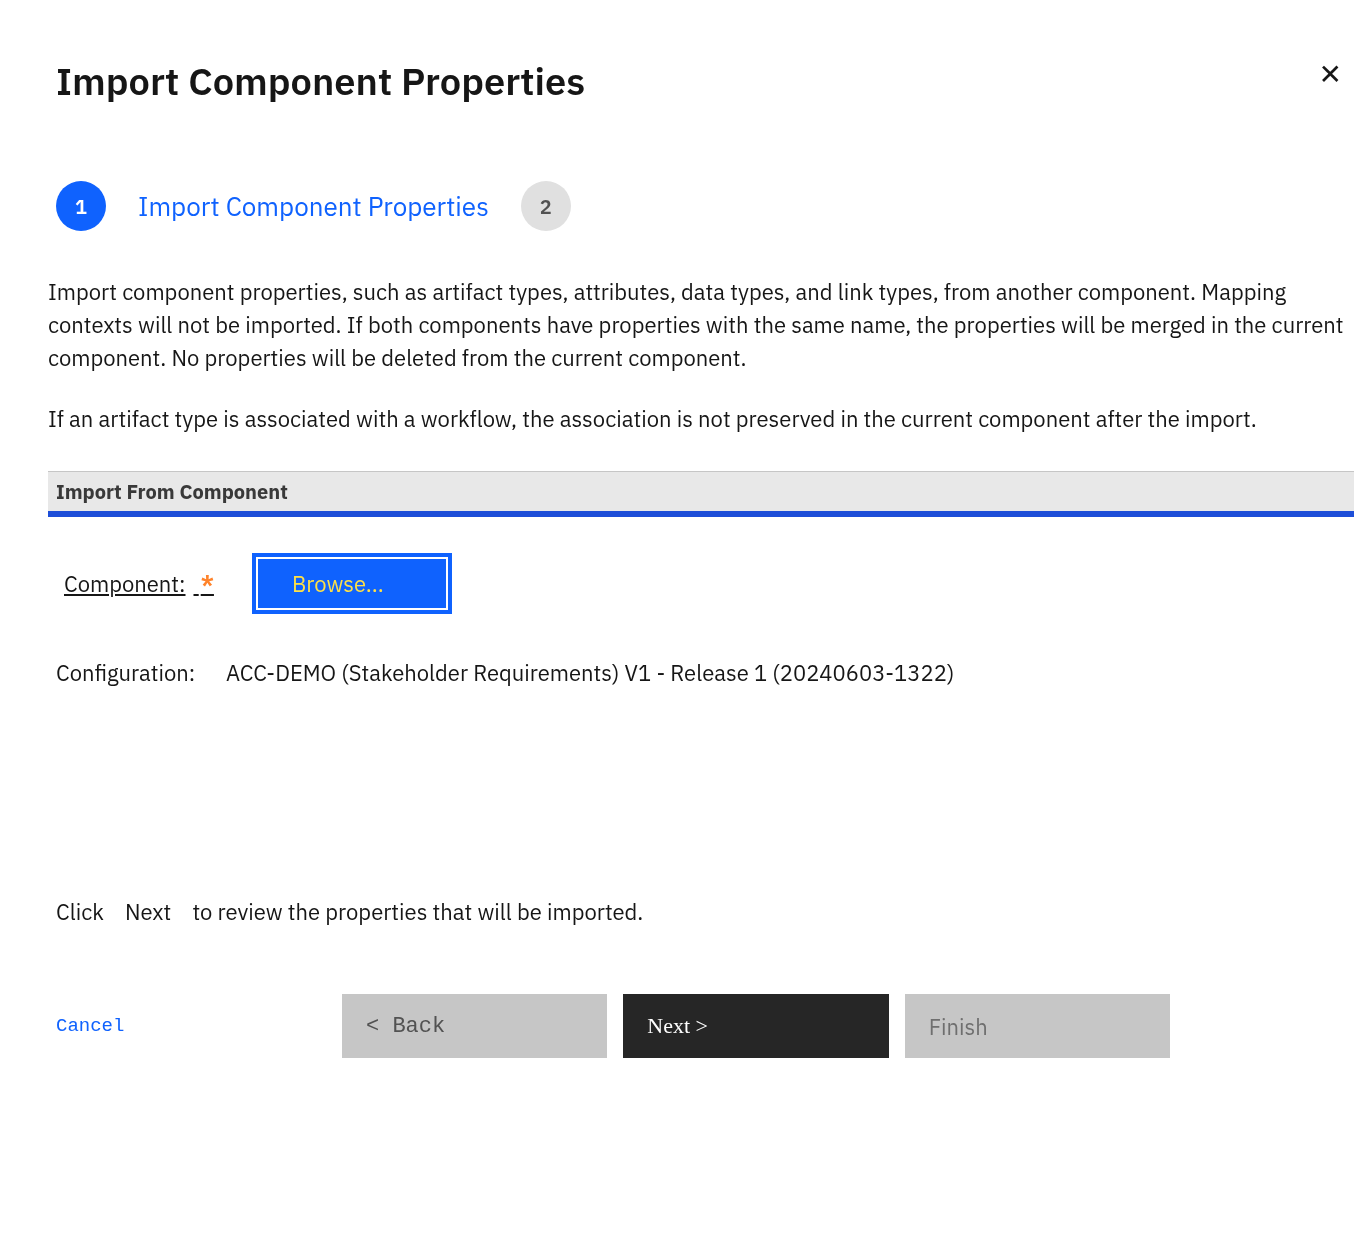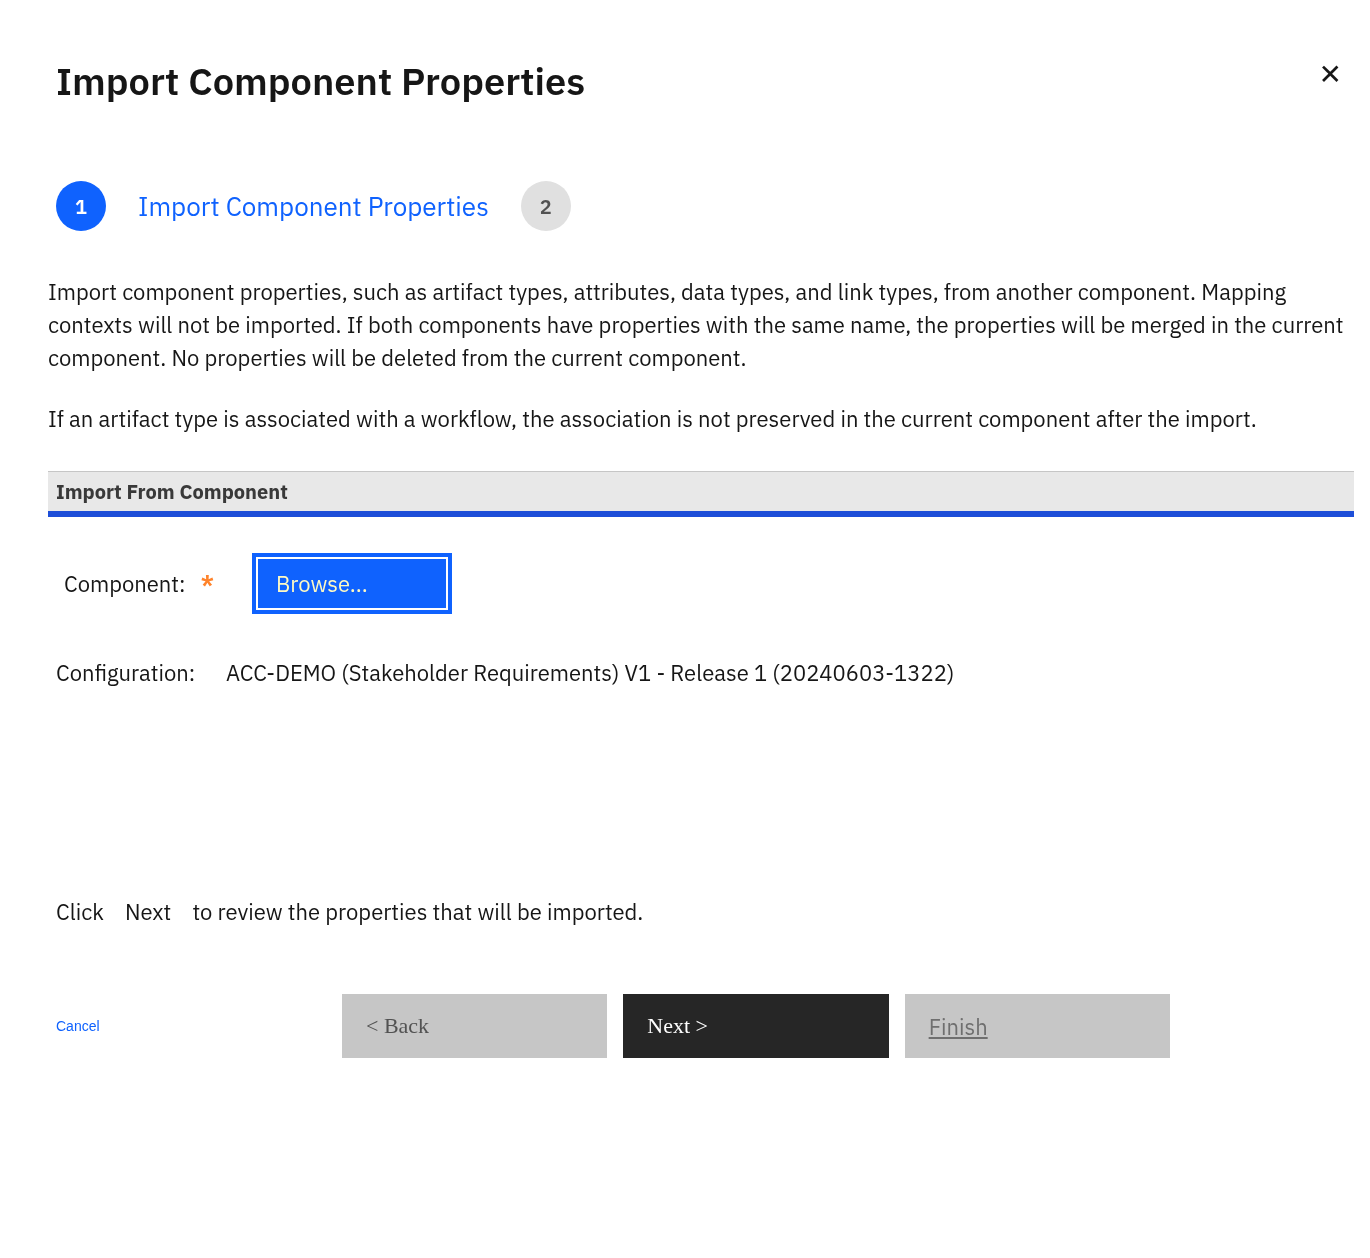--- a/index.html
+++ b/index.html
@@ -83,42 +83,43 @@
     .form-row {
       display: flex;
       align-items: center;
       gap: 14px;
       margin-bottom: 28px;
     }
     .form-label {
       font-size: 22px;
       color: #161616;
       min-width: 130px;
+      text-decoration: underline;
     }
     .required-star {
       color: #ff832b;
       font-weight: bold;
       margin-left: 2px;
     }
     .text-field {
       flex: 1;
       background: #e8e8e8;
       border: 1px solid #c6c6c6;
       padding: 14px 12px;
       font-size: 22px;
       color: #6f6f6f;
       max-width: 670px;
     }
     .browse-btn {
       background: #0f62fe;
-      color: #fef9c3;
+      color: #fde047;
       border: 4px solid #0f62fe;
       outline: 2px solid #ffffff;
       outline-offset: -6px;
-      padding: 12px 50px 12px 20px;
+      padding: 12px 50px 12px 36px;
       font-size: 22px;
       cursor: pointer;
       font-family: inherit;
       text-align: left;
       min-width: 200px;
     }
     .config-row {
       display: flex;
       align-items: flex-end;
       gap: 14px;
@@ -142,34 +143,34 @@
       left: 24px;
       right: 200px;
       display: flex;
       align-items: stretch;
       height: 80px;
     }
     .cancel-btn {
       background: transparent;
       color: #0f62fe;
       border: none;
-      font-size: 14px;
+      font-size: 19px;
       cursor: pointer;
       padding: 0 20px 0 0;
-      font-family: Liberation Sans, sans-serif;
+      font-family: Liberation Mono, monospace;
       flex: 0 0 270px;
       text-align: left;
     }
     .back-btn {
       background: #c6c6c6;
       color: #525252;
       border: none;
       font-size: 22px;
       padding: 17px 24px;
-      font-family: Liberation Serif, serif;
+      font-family: Liberation Mono, monospace;
       flex: 1;
       text-align: left;
       cursor: default;
     }
     .next-btn {
       background: #262626;
       color: #ffffff;
       border: none;
       font-size: 22px;
       padding: 0 24px;
@@ -181,21 +182,20 @@
     .finish-btn {
       background: #c6c6c6;
       color: #6f6f6f;
       border: none;
       font-size: 22px;
       padding: 0 24px;
       font-family: inherit;
       flex: 1;
       text-align: left;
       cursor: default;
-      text-decoration: underline;
     }
   </style>
 </head>
 <body>
 
 <div class="dialog-header">
   <h1 class="dialog-title">Import Component Properties</h1>
   <span class="close-btn">✕</span>
 </div>
 

